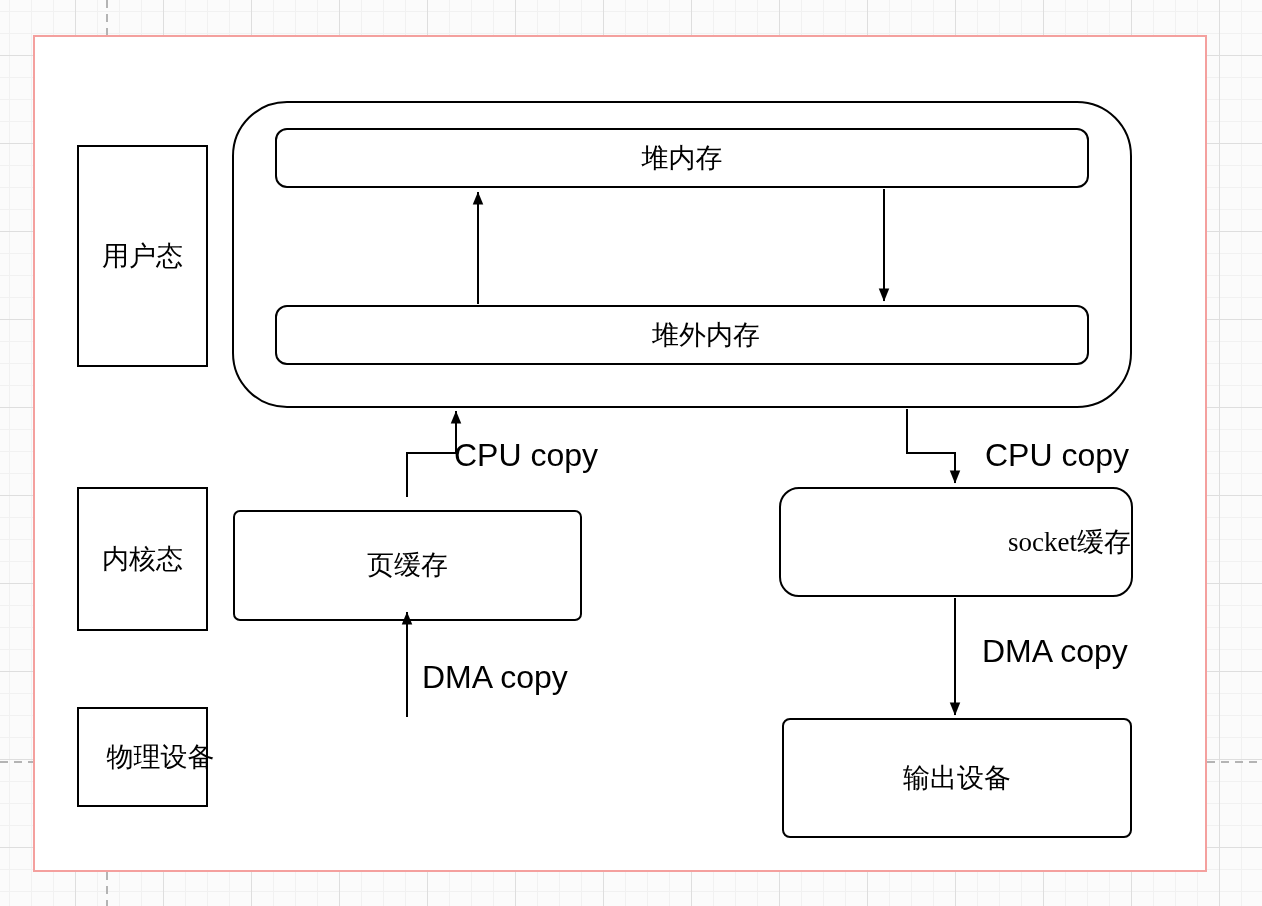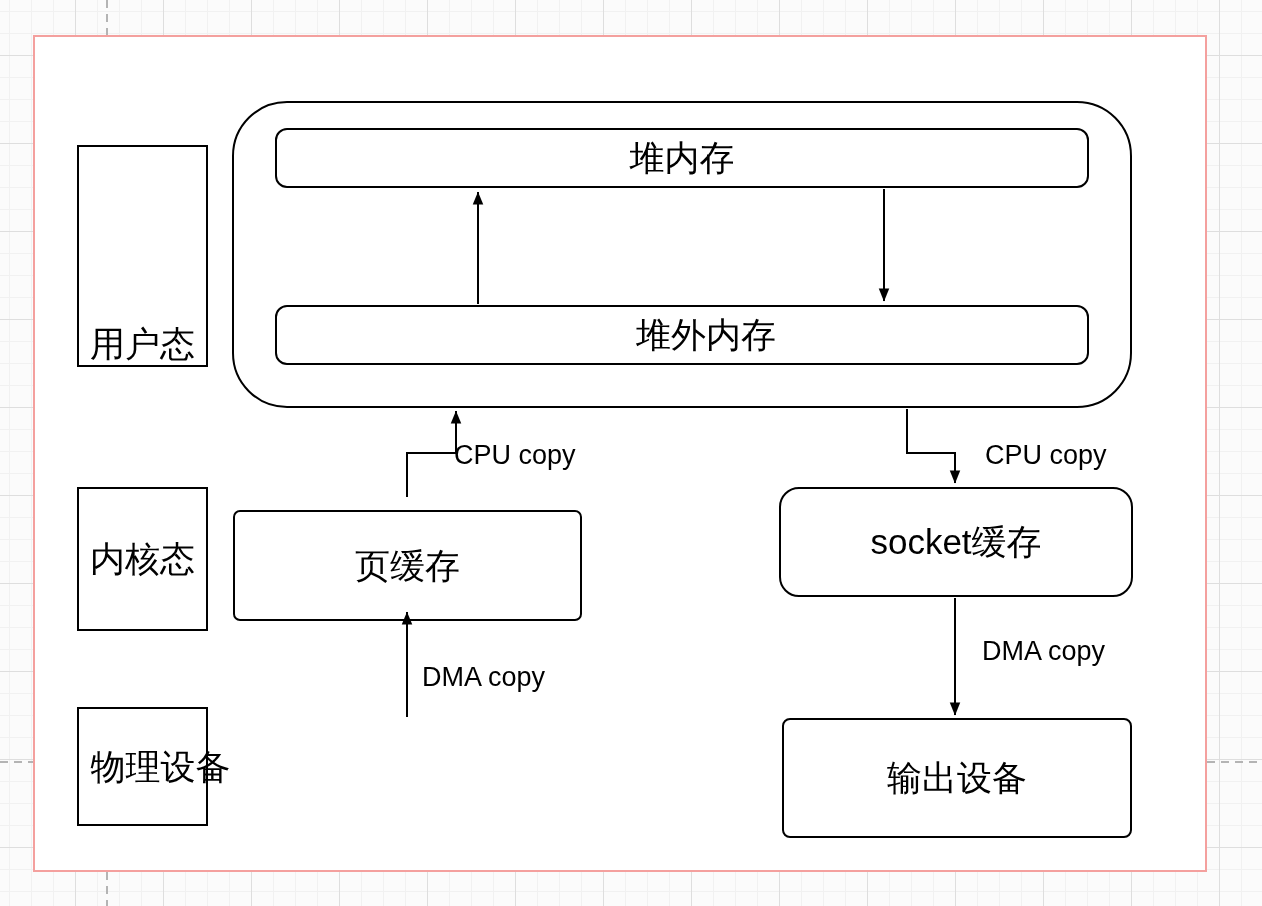--- a/index.html
+++ b/index.html
@@ -43,60 +43,61 @@
   .guide.h-left   { left: 0;      top: 761px; width: 33px; }
   .guide.h-right  { left: 1207px; top: 761px; width: 55px; }
 
   .shape {
     position: absolute;
     display: flex;
     align-items: center;
     justify-content: center;
     background: #ffffff;
     border: 2px solid #000000;
-    font-size: 35px;
+    font-size: 27px;
     line-height: 1.2;
     text-align: center;
     white-space: nowrap;
+    font-family: Liberation Serif, serif;
   }
   .lane { border-radius: 0; }
-  .lane.user-mode       { left: 77px;  top: 145px; width: 131px; height: 222px; align-items: flex-end; }
+  .lane.user-mode       { left: 77px;  top: 145px; width: 131px; height: 222px; }
   .lane.kernel-mode     { left: 77px;  top: 487px; width: 131px; height: 144px; }
-  .lane.physical-device { left: 77px;  top: 707px; width: 131px; height: 119px; padding-left: 36px; }
+  .lane.physical-device { left: 77px;  top: 707px; width: 131px; height: 100px; padding-left: 36px; }
 
   .container-box {
     position: absolute;
     left: 232px; top: 101px;
     width: 900px; height: 307px;
     background: #ffffff;
     border: 2px solid #000000;
     border-radius: 55px;
   }
   .node.heap       { left: 275px; top: 128px; width: 814px; height: 60px;  border-radius: 12px; }
   .node.off-heap   { left: 275px; top: 305px; width: 814px; height: 60px;  border-radius: 12px; padding-left: 48px; }
   .node.page-cache { left: 233px; top: 498px; width: 349px; height: 111px; border-radius: 7px; margin-top: 12px; }
-  .node.socket     { left: 779px; top: 487px; width: 354px; height: 110px; border-radius: 20px; }
+  .node.socket     { left: 779px; top: 487px; width: 354px; height: 110px; border-radius: 20px; justify-content: flex-end; }
   .node.input-dev  { left: 230px; top: 718px; width: 353px; height: 120px; border-radius: 22px; }
   .node.output-dev { left: 782px; top: 718px; width: 350px; height: 120px; border-radius: 8px; }
 
   .edges-svg {
     position: absolute;
     left: 0; top: 0;
     width: 1262px; height: 906px;
     pointer-events: none;
   }
   .edges-svg path.edge {
     fill: none;
     stroke: #000000;
     stroke-width: 2px;
     pointer-events: stroke;
   }
   .edge-label {
     position: absolute;
-    font-size: 27px;
+    font-size: 32px;
     line-height: 28px;
     white-space: nowrap;
     background: transparent;
   }
   .edge-label.cpu-left  { left: 454px; top: 441px; }
   .edge-label.cpu-right { left: 985px; top: 441px; }
   .edge-label.dma-left  { left: 422px; top: 663px; }
   .edge-label.dma-right { left: 982px; top: 637px; }
 </style>
 </head>

